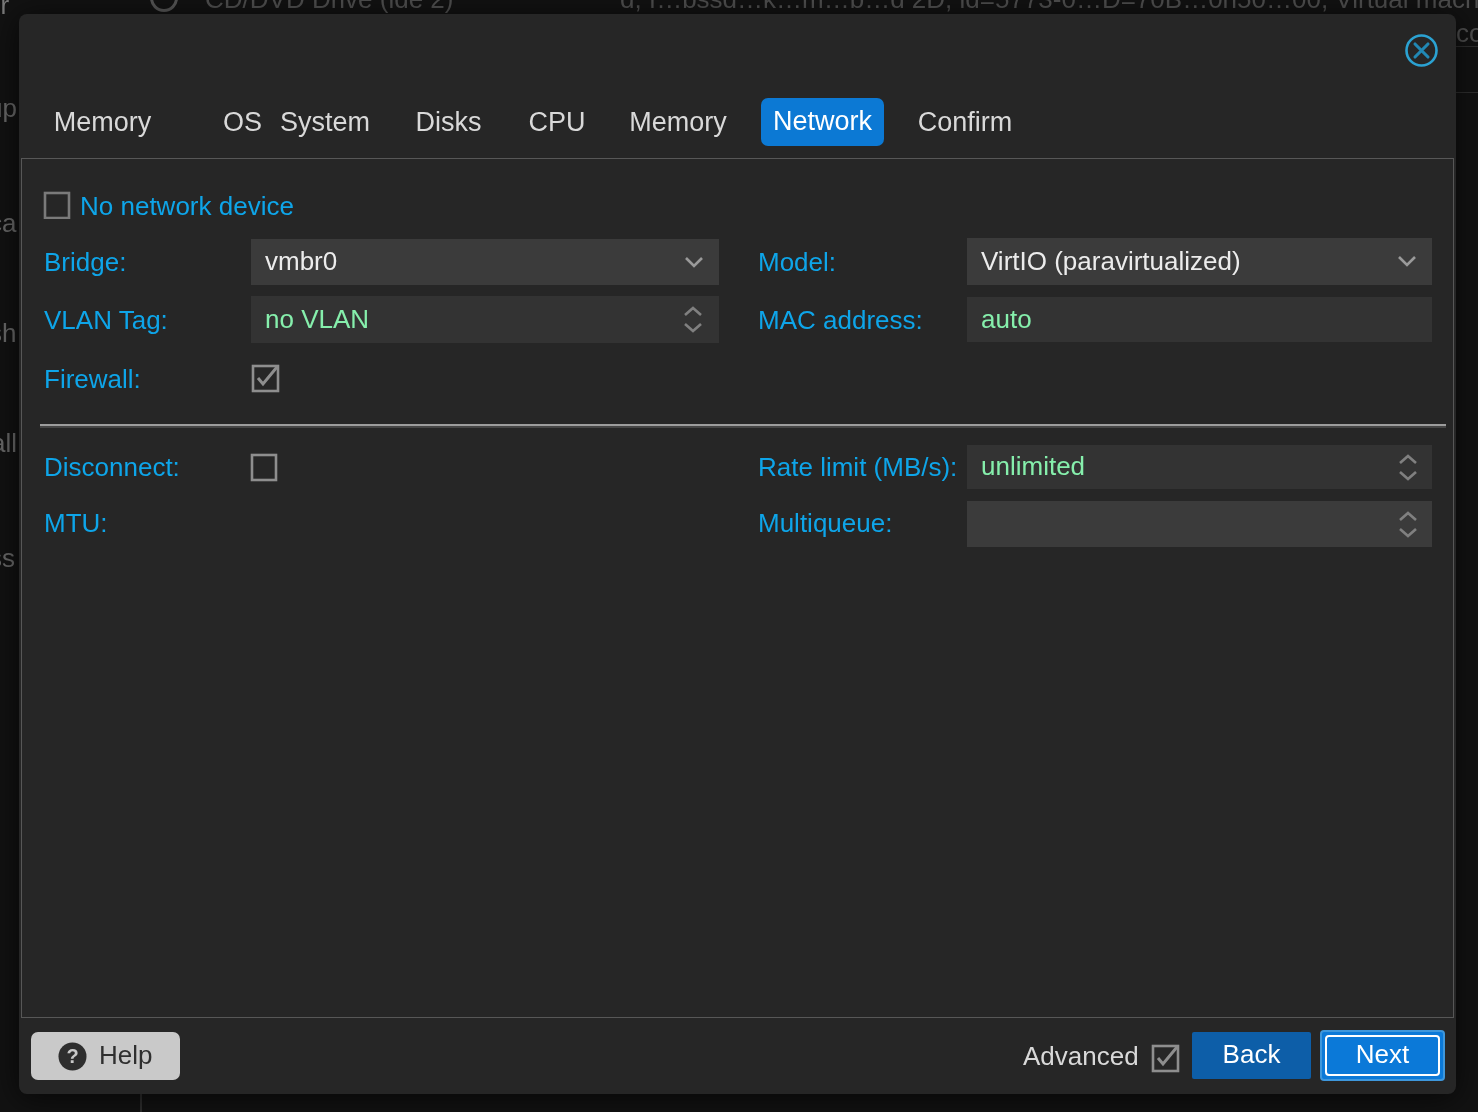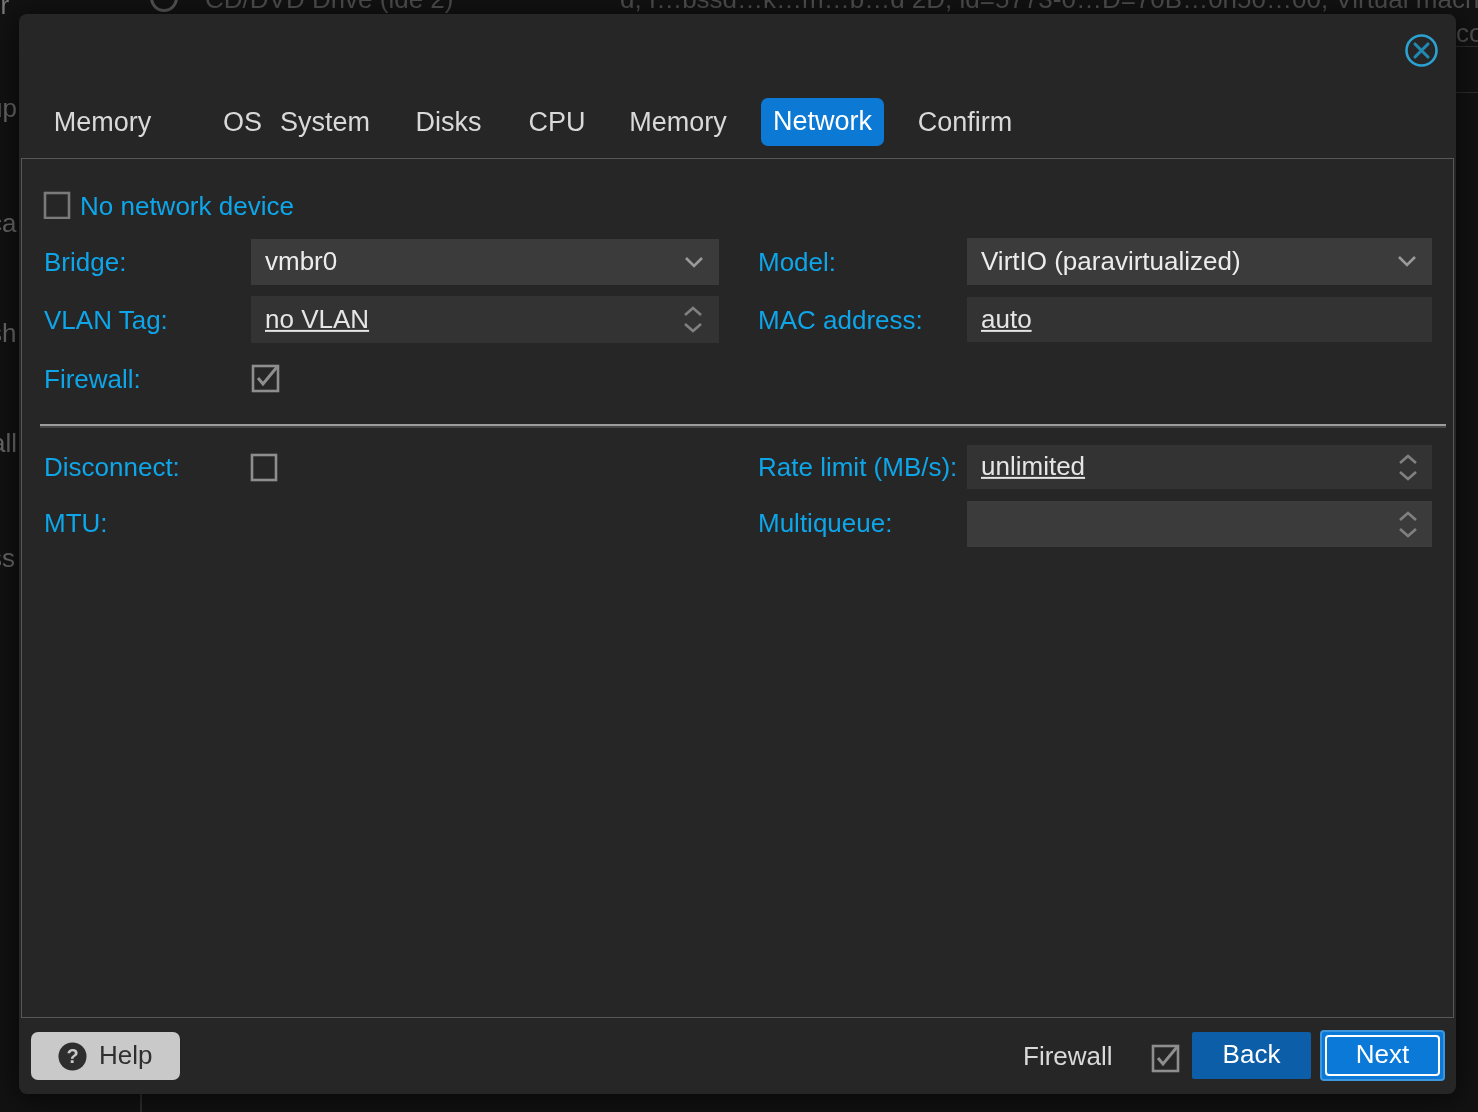--- a/index.html
+++ b/index.html
@@ -22,21 +22,21 @@
   .tab-active-box { position:absolute; left:742px; top:84px; width:123px; height:48px; background:#0c79d4; border-radius:7px; }
   .tab-active-box span { position:absolute; left:50%; top:50%; transform:translate(-50%,-52%); font-size:27px; color:#ffffff; }
 
   
   .panel { position:absolute; left:2px; top:144px; width:1433px; height:860px; border:1px solid #575757; background:#262626; }
 
   .lbl { position:absolute; font-size:26px; color:#0ea5e9; white-space:nowrap; }
   .field { position:absolute; background:#333333; }
   .field.en { background:#3b3b3b; }
   .fval { position:absolute; left:14px; top:50%; transform:translateY(-52%); font-size:26px; color:#ececec; white-space:nowrap; }
-  .fph  { position:absolute; left:14px; top:50%; transform:translateY(-52%); font-size:26px; color:#e5e5e5; white-space:nowrap;text-decoration:underline; }
+  .fph  { position:absolute; left:14px; top:50%; transform:translateY(-52%); font-size:26px; color:#86efac; white-space:nowrap; }
 
   .sep { position:absolute; left:21px; top:410px; width:1406px; height:4px;
          background:linear-gradient(#9c9c9c 50%, #454545 50%); }
 
   
   .help-btn { position:absolute; left:12px; top:1018px; width:149px; height:48px;
               background:#c9c9c9; border-radius:7px; }
   .help-btn .txt { position:absolute; left:68px; top:50%; transform:translateY(-52%); font-size:26px; color:#2f2f2f; }
   .adv { position:absolute; left:1004px; top:1027px; font-size:26px; color:#d9d9d9; }
   .btn { position:absolute; top:1018px; height:47px; border-radius:2px; background:#0d5ea8;
@@ -148,21 +148,21 @@
     </div>
 
     <div class="help-btn">
       <svg class="abs" style="left:27px; top:10px;" width="29" height="29" viewBox="0 0 29 29">
         <circle cx="14.5" cy="14.5" r="14" fill="#2e2e2e"></circle>
         <text x="14.5" y="21" text-anchor="middle" font-size="20" font-weight="bold" fill="#c9c9c9" font-family="Liberation Sans, sans-serif">?</text>
       </svg>
       <div class="txt">Help</div>
     </div>
 
-    <div class="adv">Firewall</div>
+    <div class="adv">Advanced</div>
     <svg class="abs" style="left:1132px; top:1029px;" width="30" height="30" viewBox="0 0 30 30">
       <rect x="2" y="3" width="25" height="25" fill="none" stroke="#8e8e8e" stroke-width="2.6"></rect>
       <path d="M7 15 L12 21 L26 4" fill="none" stroke="#8e8e8e" stroke-width="3"></path>
     </svg>
 
     <div class="btn back">Back</div>
     <div class="btn next">Next<div class="ring"></div></div>
   </div>
 
 </body></html>

